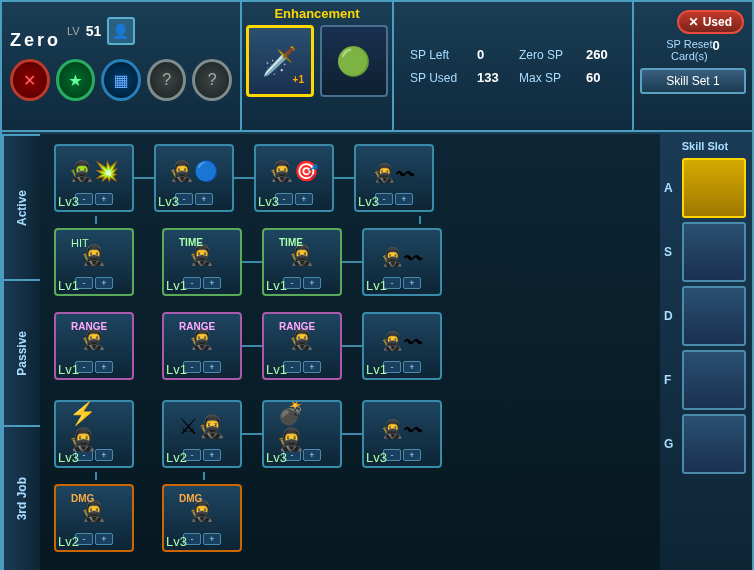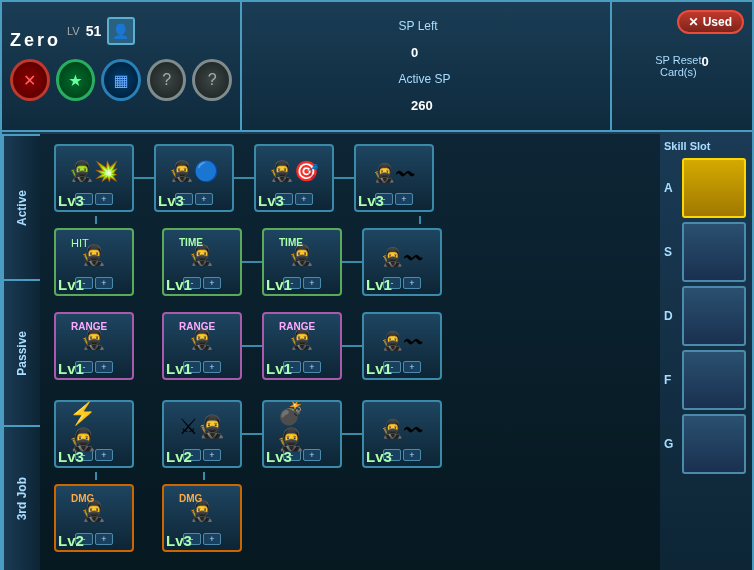--- a/index.html
+++ b/index.html
@@ -178,21 +178,20 @@
       justify-content: center;
       padding: 8px 16px;
       gap: 8px;
       border-right: 2px solid #4a9cc0;
     }
 
     .sp-row {
       display: flex;
       align-items: center;
       gap: 12px;
-      flex-direction: column;
     }
 
     .sp-label {
       color: #aaddff;
       font-size: 12px;
       min-width: 55px;
     }
 
     .sp-value {
       color: #ffffff;
@@ -309,22 +308,22 @@
       align-items: center;
       justify-content: center;
       position: relative;
     }
 
     .skill-lv-badge {
       position: absolute;
       bottom: 1px;
       left: 2px;
       color: #aaffaa;
-      font-size: 15px;
-      font-weight: bold;
+      font-size: 13px;
+      font-weight: normal;
     }
 
     .skill-controls {
       display: flex;
       gap: 2px;
       margin-top: 2px;
     }
 
     .skill-ctrl-btn {
       width: 18px;
@@ -356,20 +355,21 @@
       height: 438px;
       background: linear-gradient(180deg, #1a3a55, #0d2535);
       border-left: 2px solid #4a9cc0;
       padding: 6px;
     }
 
     .skill-slot-title {
       color: #aaddff;
       font-size: 11px;
       font-weight: bold;
+      text-align: center;
       margin-bottom: 6px;
     }
 
     .slot-item {
       display: flex;
       align-items: center;
       gap: 4px;
       margin-bottom: 4px;
     }
 
@@ -460,35 +460,58 @@
       </div>
       <div class="char-icons-row">
         <div class="char-icon-btn">✕</div>
         <div class="char-icon-btn green">★</div>
         <div class="char-icon-btn blue">▦</div>
         <div class="char-icon-btn gray">?</div>
         <div class="char-icon-btn gray">?</div>
       </div>
     </div>
 
+    <div class="enhancement-section">
+      <div class="enhancement-title">Enhancement</div>
+      <div class="enhancement-slots">
+
+        <div class="enh-slot">
+          <div class="enh-slot-inner">
+            <span style="font-size:28px;">🗡️</span>
+            <span class="enh-item-plus">+1</span>
+          </div>
+        </div>
+
+        <div class="enh-empty">
+          <span style="font-size:28px;">🟢</span>
+        </div>
+      </div>
+    </div>
 
     <div class="sp-section">
       <div class="sp-row">
         <span class="sp-label">SP Left</span>
         <span class="sp-value">0</span>
-        <span class="sp-label">Active SP</span>
+        <span class="sp-label">Zero SP</span>
         <span class="sp-value">260</span>
+      </div>
+      <div class="sp-row">
+        <span class="sp-label">SP Used</span>
+        <span class="sp-value">133</span>
+        <span class="sp-label">Max SP</span>
+        <span class="sp-value">60</span>
       </div>
     </div>
 
     <div class="sp-reset-section">
       <div class="sp-reset-row">
         <span class="sp-reset-label">SP Reset<br>Card(s)</span>
         <span class="sp-reset-value">0</span>
       </div>
+      <div class="skill-set-btn">Skill Set 1</div>
     </div>
 
   </div>
 
   <div style="position:absolute; left:0; top:132px; width:38px; height:438px; background: linear-gradient(90deg,#2a1540,#1a0f30); display:flex; flex-direction:column;">
 
     <div class="tab-item" style="height:146px; border:2px solid #4a9cc0; border-right:none; background:linear-gradient(90deg,#1a3a55,#0d2535);">
       <span class="tab-label">Active</span>
     </div>
     <div class="tab-item" style="height:146px; border:2px solid #4a9cc0; border-right:none; border-top:none; background:linear-gradient(90deg,#1a3a55,#0d2535);">

